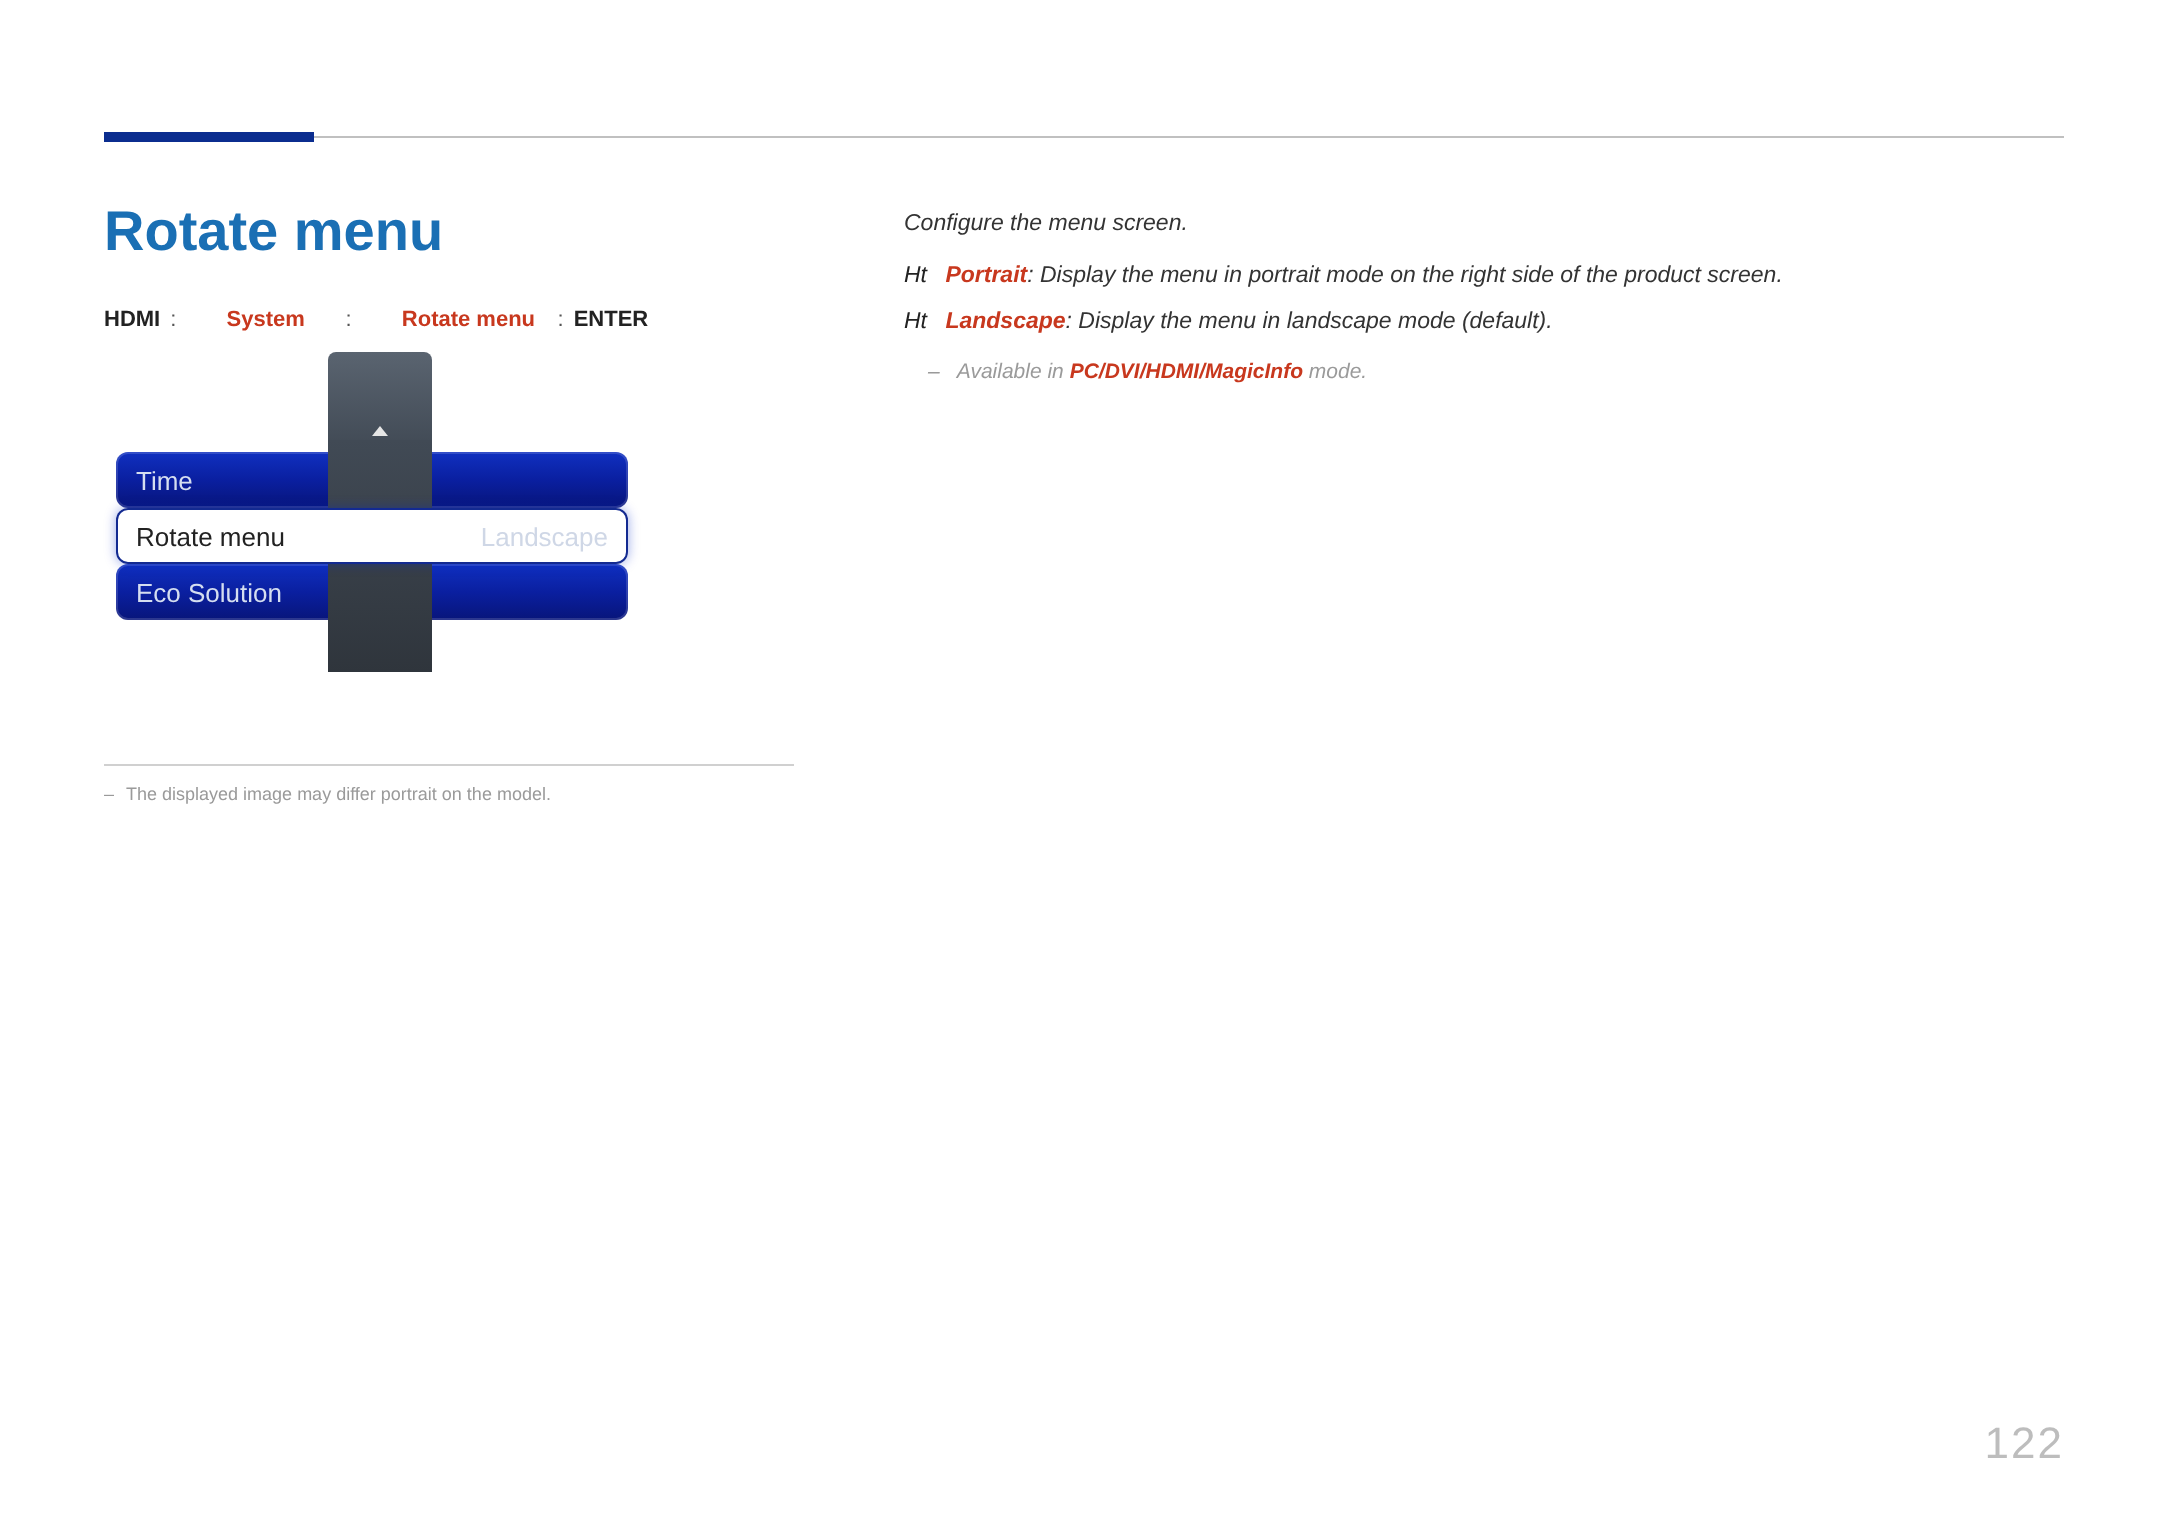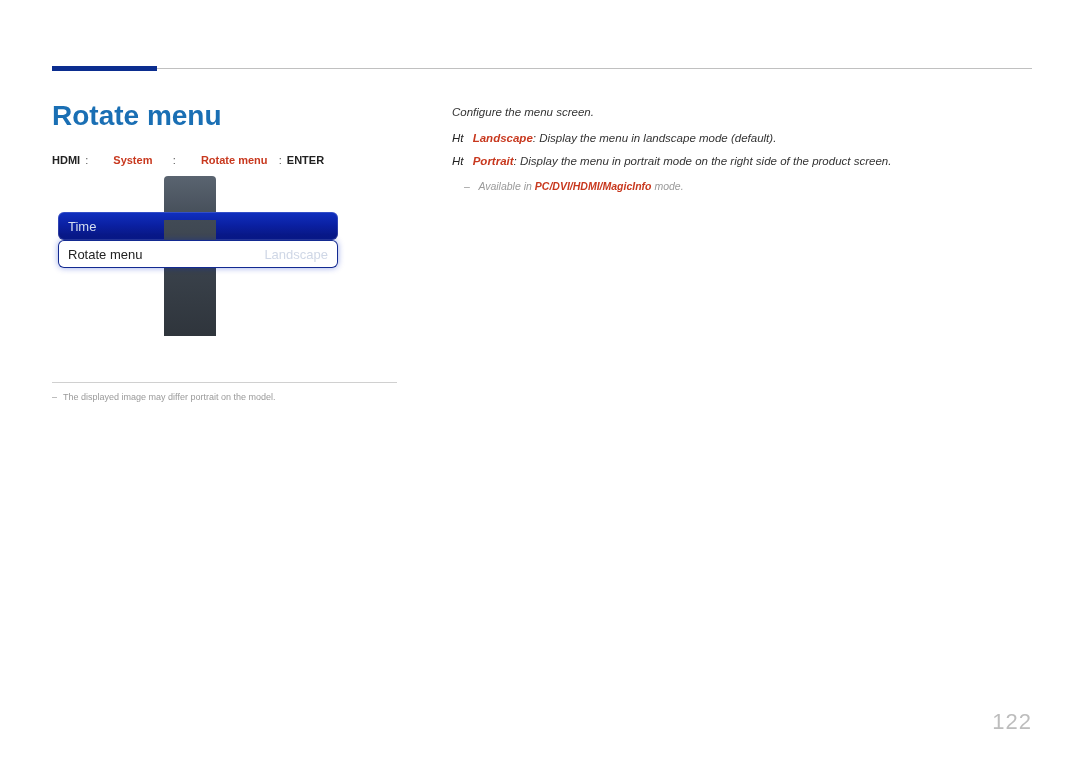--- a/index.html
+++ b/index.html
@@ -75,23 +75,23 @@
     top: 44px;
     left: 106px;
     width: 52px;
     bottom: 0;
     background: linear-gradient(#414a55,#2f353c);
     z-index:1;
     pointer-events:none;
   }
   .osd-list{
     position:absolute;
-    top:36px;
+    top:50px;
     left:0;
-    width:280px;
+    width:256px;
   }
   .osd-row{
     height:28px;
     width:100%;
     border-radius:6px;
     display:flex;
     align-items:center;
     justify-content:space-between;
     padding:0 10px;
     font-size:13px;
@@ -196,37 +196,41 @@
   <div class="osd-tab-slit"></div>
   <div class="osd-list">
     <div class="osd-row osd-blue">
       <span class="label">Time</span>
       <span class="val"></span>
     </div>
     <div class="osd-row osd-sel">
       <span class="label">Rotate menu</span>
       <span class="val">Landscape</span>
     </div>
+    <div class="osd-row osd-blue">
+      <span class="label">Eco Solution</span>
+      <span class="val"></span>
+    </div>
   </div>
 </div>
 
 <div class="left-divider"></div>
 <div class="footnote">The displayed image may differ portrait on the model.</div>
 
 <div class="right-col">
   <div class="para">Configure the menu screen.</div>
+
+  <div class="item-row">
+    <span class="prefix">Ht</span>
+    <span class="red">Portrait</span><span>: Display the menu in portrait mode on the right side of the product screen.</span>
+  </div>
 
   <div class="item-row">
     <span class="prefix">Ht</span>
     <span class="red">Landscape</span><span>: Display the menu in landscape mode (default).</span>
   </div>
 
-  <div class="item-row">
-    <span class="prefix">Ht</span>
-    <span class="red">Portrait</span><span>: Display the menu in portrait mode on the right side of the product screen.</span>
-  </div>
-
   <div class="sub">
     <span>Available in </span><span class="red">PC/DVI/HDMI/MagicInfo</span><span> mode.</span>
   </div>
 </div>
 
 <div class="page-number">122</div>
 
 </body></html>

